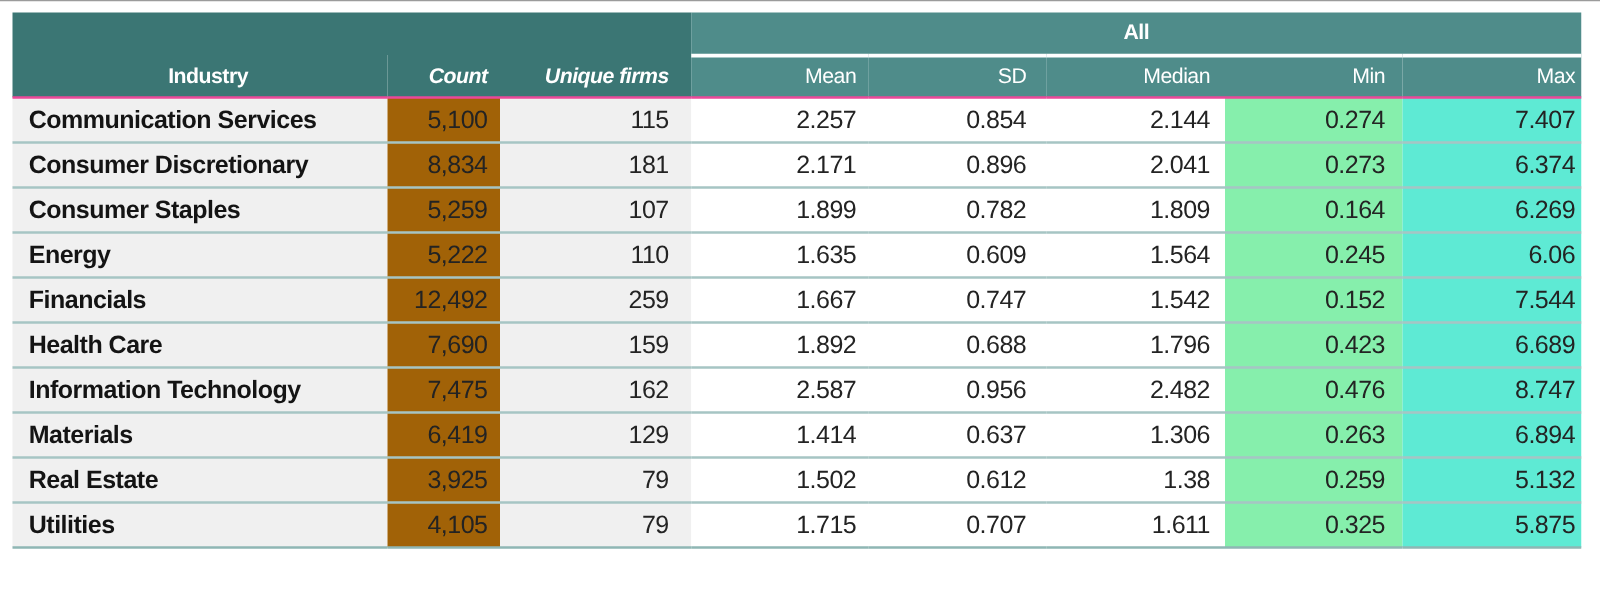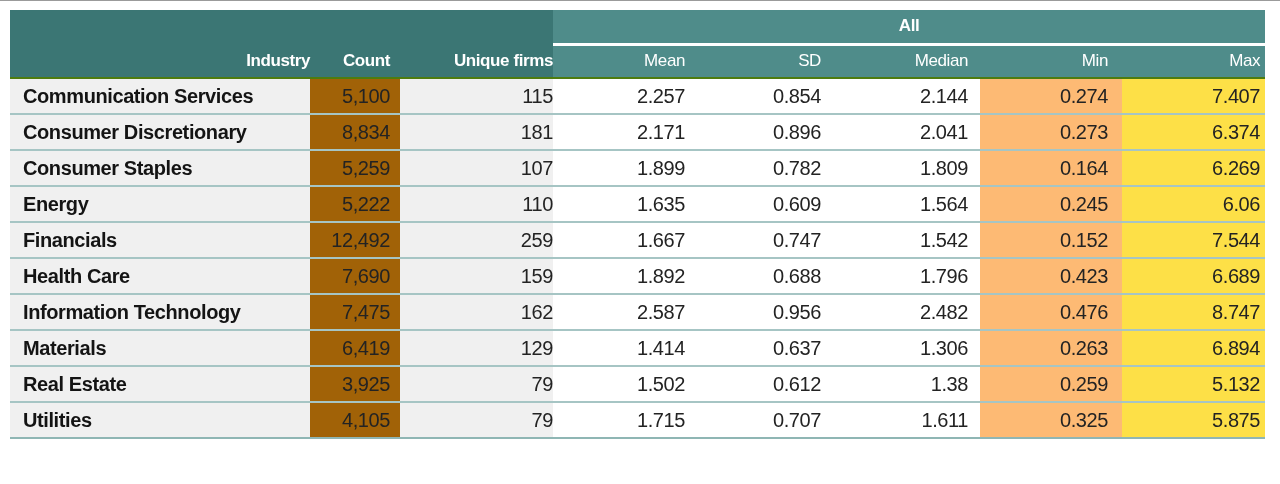--- a/index.html
+++ b/index.html
@@ -25,43 +25,43 @@
     vertical-align:middle; padding:0;
   }
   .hd { background:#3b7674; }            
   .hl { background:#4f8c8a; }            
   .ha {
     background:#4f8c8a; text-align:center;
     border-bottom:3px solid #ffffff; font-weight:700;
   }
   .hl.sub { font-weight:400; }
   .r { text-align:right; }
-  .th-ind { text-align:right; padding-left:13px; }
+  .th-ind { text-align:center; padding-left:13px; }
 
   tbody td {
     height:34px; vertical-align:middle; padding:0;
     font-size:20px; border-top:2px solid #a6c5c4;
   }
-  tbody tr:first-child td { border-top:2px solid #4d7c0f; }
+  tbody tr:first-child td { border-top:2px solid #ec4899; }
   tbody tr:last-child td  { border-bottom:2px solid #8fb6b4; }
 
   .name {
     background:#f0f0f0; text-align:left; padding-left:13px;
     font-weight:700; color:#141414;
   }
   .num { text-align:right; color:#232323; }
 
   .td-count { background:#a16207; padding-right:10px; }
-  .td-uf    { background:#f0f0f0; }
+  .td-uf    { background:#f0f0f0; padding-right:18px; }
   .td-mean  { background:#ffffff; padding-right:10px; }
   .td-sd    { background:#ffffff; padding-right:16px; }
   .td-med   { background:#ffffff; padding-right:12px; }
-  .td-min   { background:#fdba74; padding-right:14px; }
-  .td-max   { background:#fde047; padding-right:5px;  }
-  th.td-count, th.td-uf { background:#3b7674; }
+  .td-min   { background:#86efac; padding-right:14px; }
+  .td-max   { background:#5eead4; padding-right:5px;  }
+  th.td-count, th.td-uf { background:#3b7674;font-style:italic; }
   th.td-mean, th.td-sd, th.td-med, th.td-min, th.td-max { background:#4f8c8a;margin-left:26px; }
 </style>
 </head>
 <body>
 
 <div class="top-rule"></div>
 
 <table class="stats">
   <colgroup>
     <col style="width:300px">

